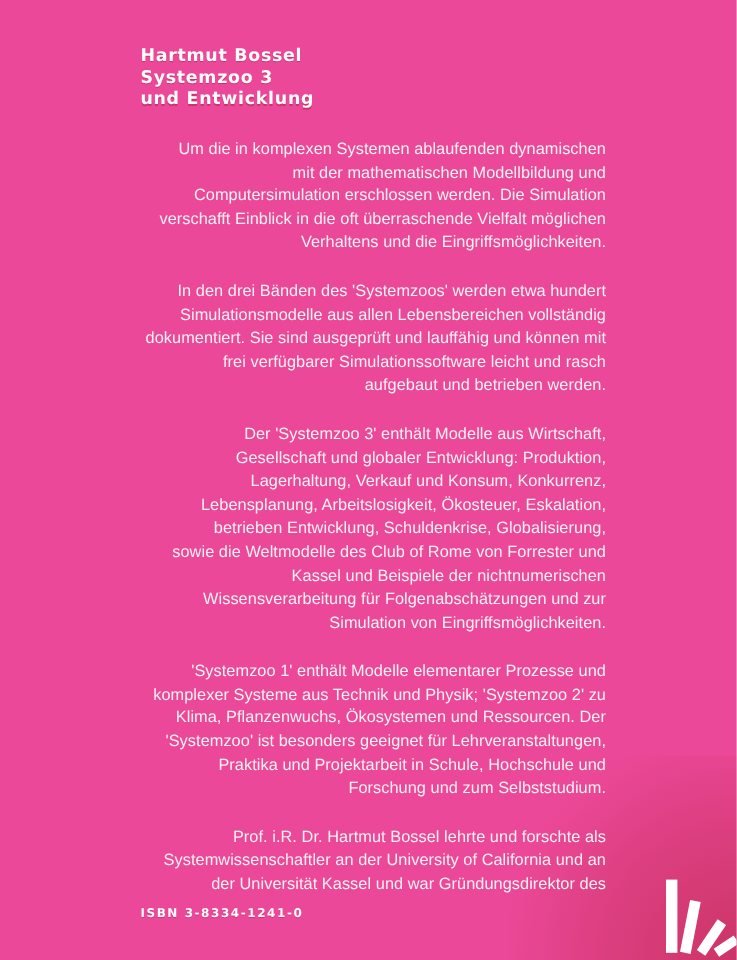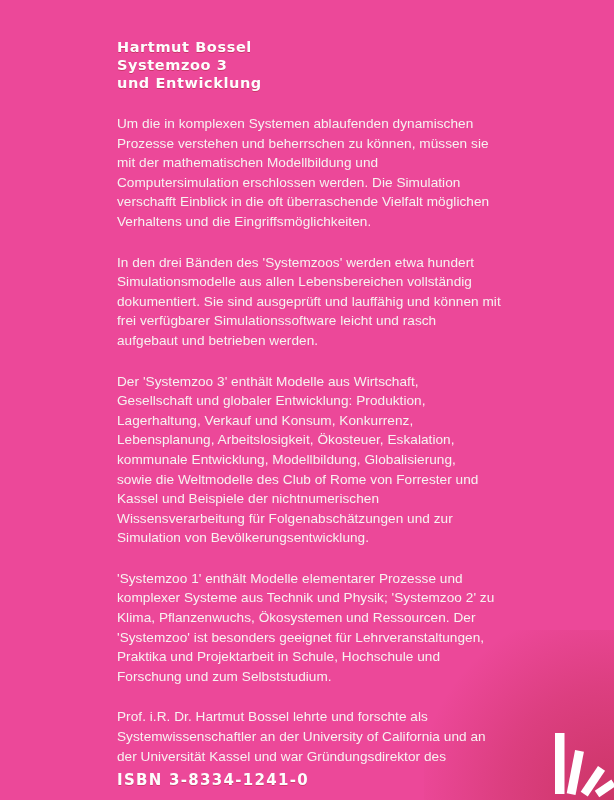--- a/index.html
+++ b/index.html
@@ -63,38 +63,39 @@
 
   
   .para {
     color: #f7f2f1;
     font-family: "Liberation Sans", sans-serif;
     font-weight: 400;
     font-size: 13.6px;
     line-height: 19.6px;
     margin: 0 0 21px 0;
     letter-spacing: 0.05px;
+    text-align: right;
   }
   .para:last-of-type {
     margin-bottom: 0;
   }
   .para .ln {
     display: block;
     white-space: nowrap;
   }
 
   
   .isbn {
     position: absolute;
     left: 117px;
-    top: 772px;
+    top: 753px;
     color: #fdfdfd;
     font-family: "DejaVu Sans", sans-serif;
     font-weight: 700;
-    font-size: 15px;
+    font-size: 10px;
     line-height: 17px;
     letter-spacing: 1.3px;
     white-space: nowrap;
     z-index: 2;
     text-shadow: 0 1px 0 rgba(140, 20, 16, 0.3);
   }
 
   
   .logo {
     position: absolute;
@@ -118,45 +119,44 @@
   <div class="content">
 
     <div class="title-block">
       <span class="title-line">Hartmut Bossel</span>
       <span class="title-line">Systemzoo 3</span>
       <span class="title-line">und Entwicklung</span>
     </div>
 
     <p class="para">
       <span class="ln">Um die in komplexen Systemen ablaufenden dynamischen</span>
-      <span class="ln">Prozesse verstehen und beherrschen zu können, müssen sie</span>
       <span class="ln">mit der mathematischen Modellbildung und</span>
       <span class="ln">Computersimulation erschlossen werden. Die Simulation</span>
       <span class="ln">verschafft Einblick in die oft überraschende Vielfalt möglichen</span>
       <span class="ln">Verhaltens und die Eingriffsmöglichkeiten.</span>
     </p>
 
     <p class="para">
       <span class="ln">In den drei Bänden des 'Systemzoos' werden etwa hundert</span>
       <span class="ln">Simulationsmodelle aus allen Lebensbereichen vollständig</span>
       <span class="ln">dokumentiert. Sie sind ausgeprüft und lauffähig und können mit</span>
       <span class="ln">frei verfügbarer Simulationssoftware leicht und rasch</span>
       <span class="ln">aufgebaut und betrieben werden.</span>
     </p>
 
     <p class="para">
       <span class="ln">Der 'Systemzoo 3' enthält Modelle aus Wirtschaft,</span>
       <span class="ln">Gesellschaft und globaler Entwicklung: Produktion,</span>
       <span class="ln">Lagerhaltung, Verkauf und Konsum, Konkurrenz,</span>
       <span class="ln">Lebensplanung, Arbeitslosigkeit, Ökosteuer, Eskalation,</span>
-      <span class="ln">kommunale Entwicklung, Modellbildung, Globalisierung,</span>
+      <span class="ln">betrieben Entwicklung, Schuldenkrise, Globalisierung,</span>
       <span class="ln">sowie die Weltmodelle des Club of Rome von Forrester und</span>
       <span class="ln">Kassel und Beispiele der nichtnumerischen</span>
       <span class="ln">Wissensverarbeitung für Folgenabschätzungen und zur</span>
-      <span class="ln">Simulation von Bevölkerungsentwicklung.</span>
+      <span class="ln">Simulation von Eingriffsmöglichkeiten.</span>
     </p>
 
     <p class="para">
       <span class="ln">'Systemzoo 1' enthält Modelle elementarer Prozesse und</span>
       <span class="ln">komplexer Systeme aus Technik und Physik; 'Systemzoo 2' zu</span>
       <span class="ln">Klima, Pflanzenwuchs, Ökosystemen und Ressourcen. Der</span>
       <span class="ln">'Systemzoo' ist besonders geeignet für Lehrveranstaltungen,</span>
       <span class="ln">Praktika und Projektarbeit in Schule, Hochschule und</span>
       <span class="ln">Forschung und zum Selbststudium.</span>
     </p>

